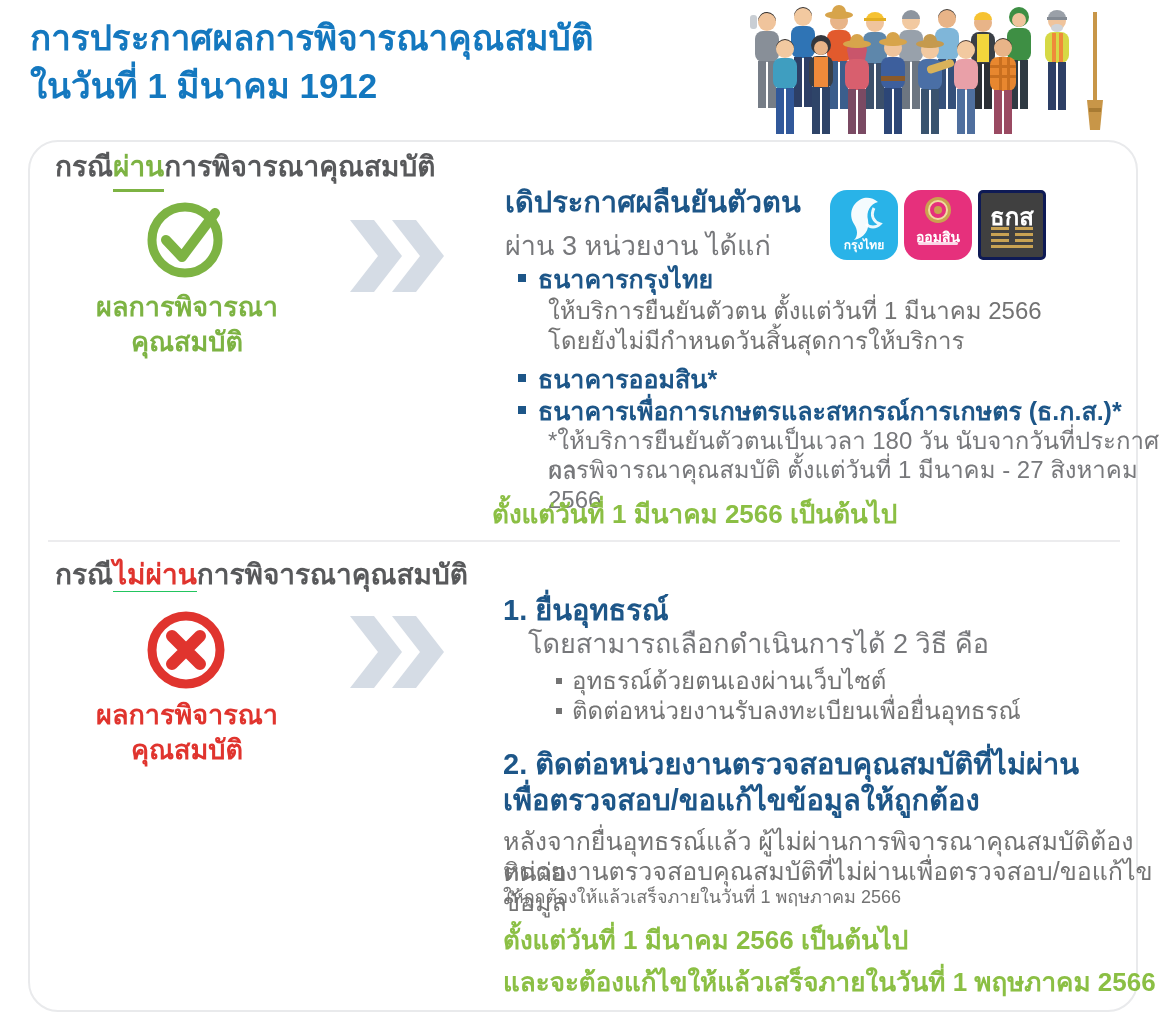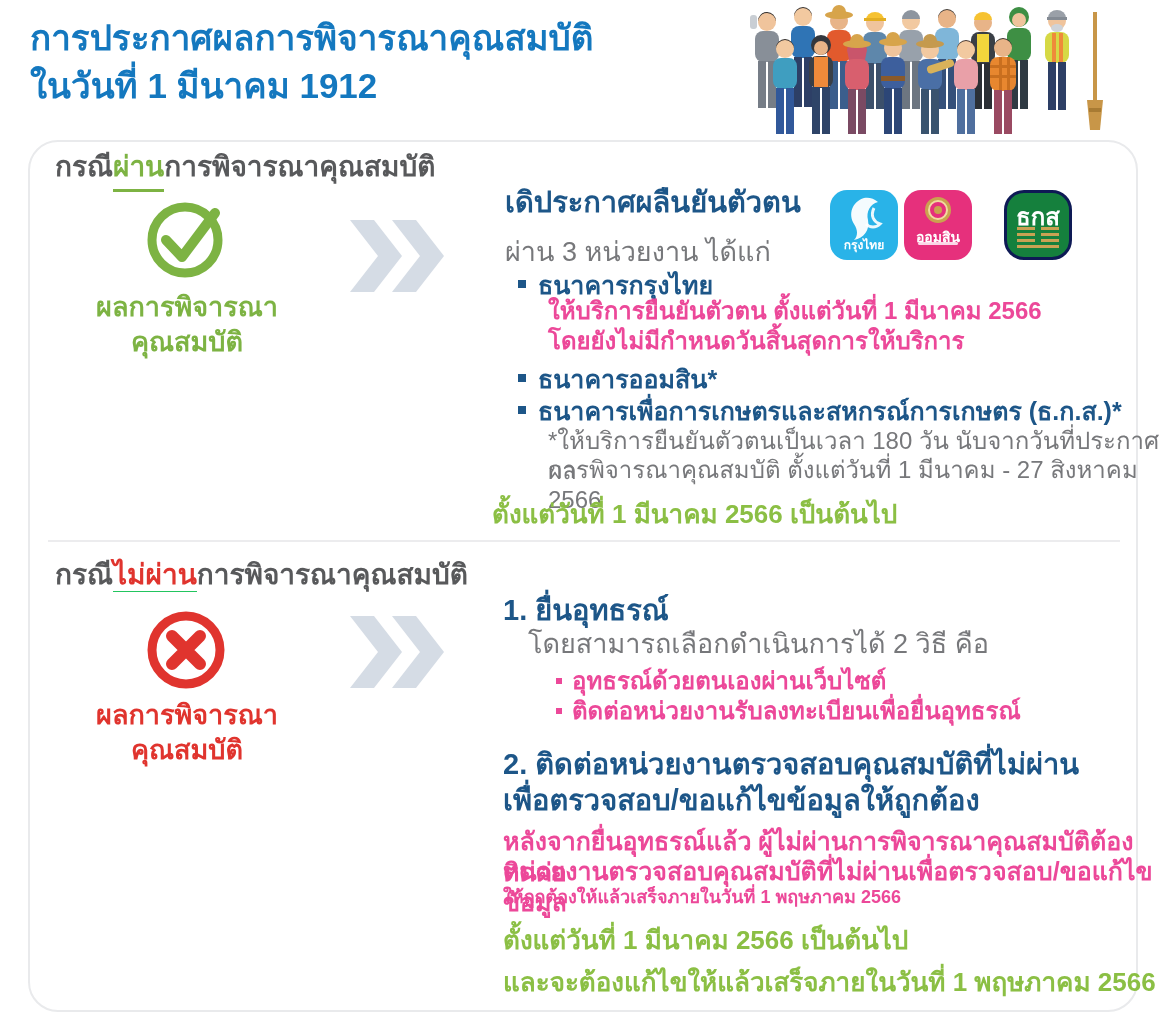--- a/index.html
+++ b/index.html
@@ -32,30 +32,30 @@
   
   .status-label{
     width:300px;text-align:center;font-size:27px;font-weight:700;line-height:1.3;
   }
   .status-label.green{color:#7db343;}
   .status-label.red{color:#e0342e;}
   
   .col-title{color:#1d5688;font-size:29px;font-weight:700;line-height:1.25;}
   .col-sub{color:#77787b;font-size:27px;font-weight:400;line-height:1.25;}
   .bullet-title{color:#1d5688;font-size:25px;font-weight:700;line-height:1.25;}
-  .bullet-desc{color:#ec4899;font-size:24px;font-weight:700;line-height:1.25;}
+  .bullet-desc{color:#737373;font-size:24px;font-weight:400;line-height:1.25;}
   .footnote{color:#77787b;font-size:24px;font-weight:400;line-height:1.25;}
   .green-note{color:#8bbf44;font-size:26px;font-weight:700;line-height:1.3;}
   .sq{display:inline-block;width:8px;height:8px;background:currentColor;margin-right:12px;vertical-align:6px;}
   
   .logo-row{left:830px;top:190px;display:flex;gap:6px;}
   .tile{width:68px;height:70px;border-radius:17px;position:relative;overflow:hidden;}
   .tile.ktb{background:#29b3e8;}
   .tile.gsb{background:#e6307c;}
-  .tile.baac{background:#15803d;border:3px solid #0e1a55;width:62px;height:64px;border-radius:20px;margin-left:26px;}
+  .tile.baac{background:#404040;border:3px solid #0e1a55;width:62px;height:64px;border-radius:5px;}
   .tile-label{
     position:absolute;left:0;right:0;bottom:6px;text-align:center;
     color:#ffffff;font-size:12px;font-weight:700;
   }
   .tile.gsb .tile-label{bottom:12px;font-size:14px;}
   .baac-glyph{
     position:absolute;left:0;right:0;top:4px;text-align:center;
     color:#ffffff;font-size:24px;font-weight:700;
   }
 </style>
@@ -230,21 +230,21 @@
 </div>
 
 <div class="abs" style="left:348px;top:220px;">
   <svg width="100" height="72" viewBox="0 0 100 72">
     <polygon points="2,0 26,0 54,36 26,72 2,72 30,36" fill="#d5dce5"></polygon>
     <polygon points="44,0 68,0 96,36 68,72 44,72 72,36" fill="#d5dce5"></polygon>
   </svg>
 </div>
 
 <div class="abs col-title" style="left:505px;top:184px;">เดิประกาศผลืนยันตัวตน</div>
-<div class="abs col-sub" style="left:505px;top:236px;">ผ่าน 3 หน่วยงาน ได้แก่</div>
+<div class="abs col-sub" style="left:505px;top:230px;">ผ่าน 3 หน่วยงาน ได้แก่</div>
 
 <div class="abs logo-row">
   <div class="tile ktb">
     <svg width="68" height="70" viewBox="0 0 68 70">
       <path d="M34 8 C22 12 18 24 24 34 C28 40 28 46 24 50 C34 48 40 40 38 30 C36 22 40 14 48 12 C44 8 38 7 34 8 Z" fill="#ffffff" opacity="0.95"></path>
       <path d="M44 18 C40 26 44 32 50 34 C46 38 40 38 36 34" fill="none" stroke="#ffffff" stroke-width="3" opacity="0.9"></path>
     </svg>
     <div class="tile-label">กรุงไทย</div>
   </div>
   <div class="tile gsb">
@@ -265,21 +265,21 @@
         <rect x="10" y="40" width="18" height="3"></rect>
           <rect x="34" y="40" width="18" height="3"></rect>
         <rect x="10" y="46" width="18" height="3"></rect>
           <rect x="34" y="46" width="18" height="3"></rect>
         <rect x="10" y="52" width="42" height="3"></rect>
       </g>
     </svg>
   </div>
 </div>
 
-<div class="abs bullet-title" style="left:518px;top:270px;">
+<div class="abs bullet-title" style="left:518px;top:264px;">
   <span class="sq"></span><span>ธนาคารกรุงไทย</span>
 </div>
 <div class="abs bullet-desc" style="left:548px;top:296px;">ให้บริการยืนยันตัวตน ตั้งแต่วันที่ 1 มีนาคม 2566</div>
 <div class="abs bullet-desc" style="left:548px;top:326px;">โดยยังไม่มีกำหนดวันสิ้นสุดการให้บริการ</div>
 
 <div class="abs bullet-title" style="left:518px;top:364px;">
   <span class="sq"></span><span>ธนาคารออมสิน*</span>
 </div>
 <div class="abs bullet-title" style="left:518px;top:396px;">
   <span class="sq"></span><span>ธนาคารเพื่อการเกษตรและสหกรณ์การเกษตร (ธ.ก.ส.)*</span>

